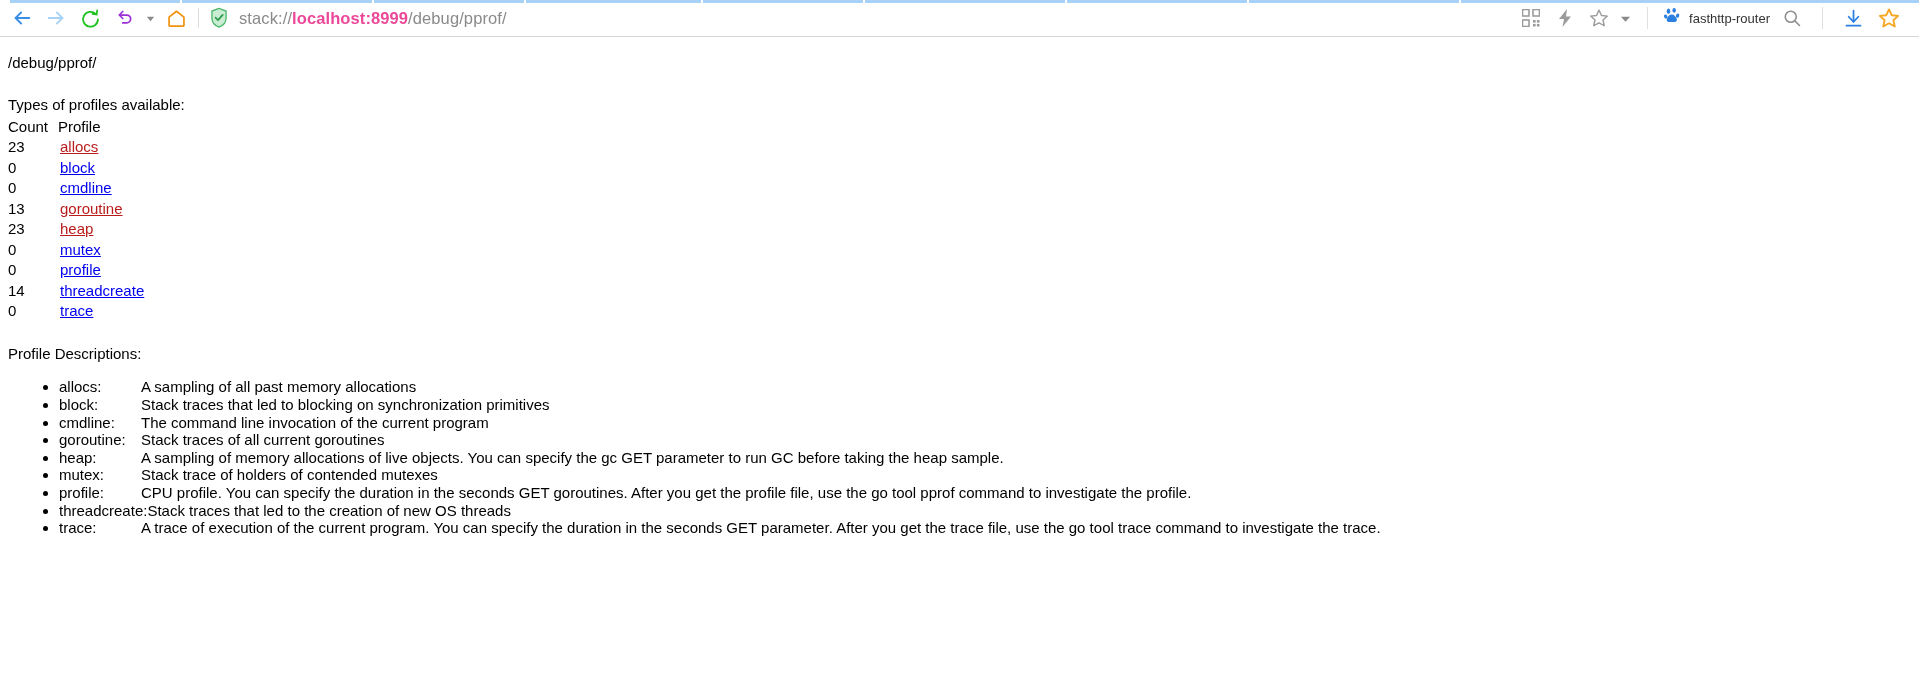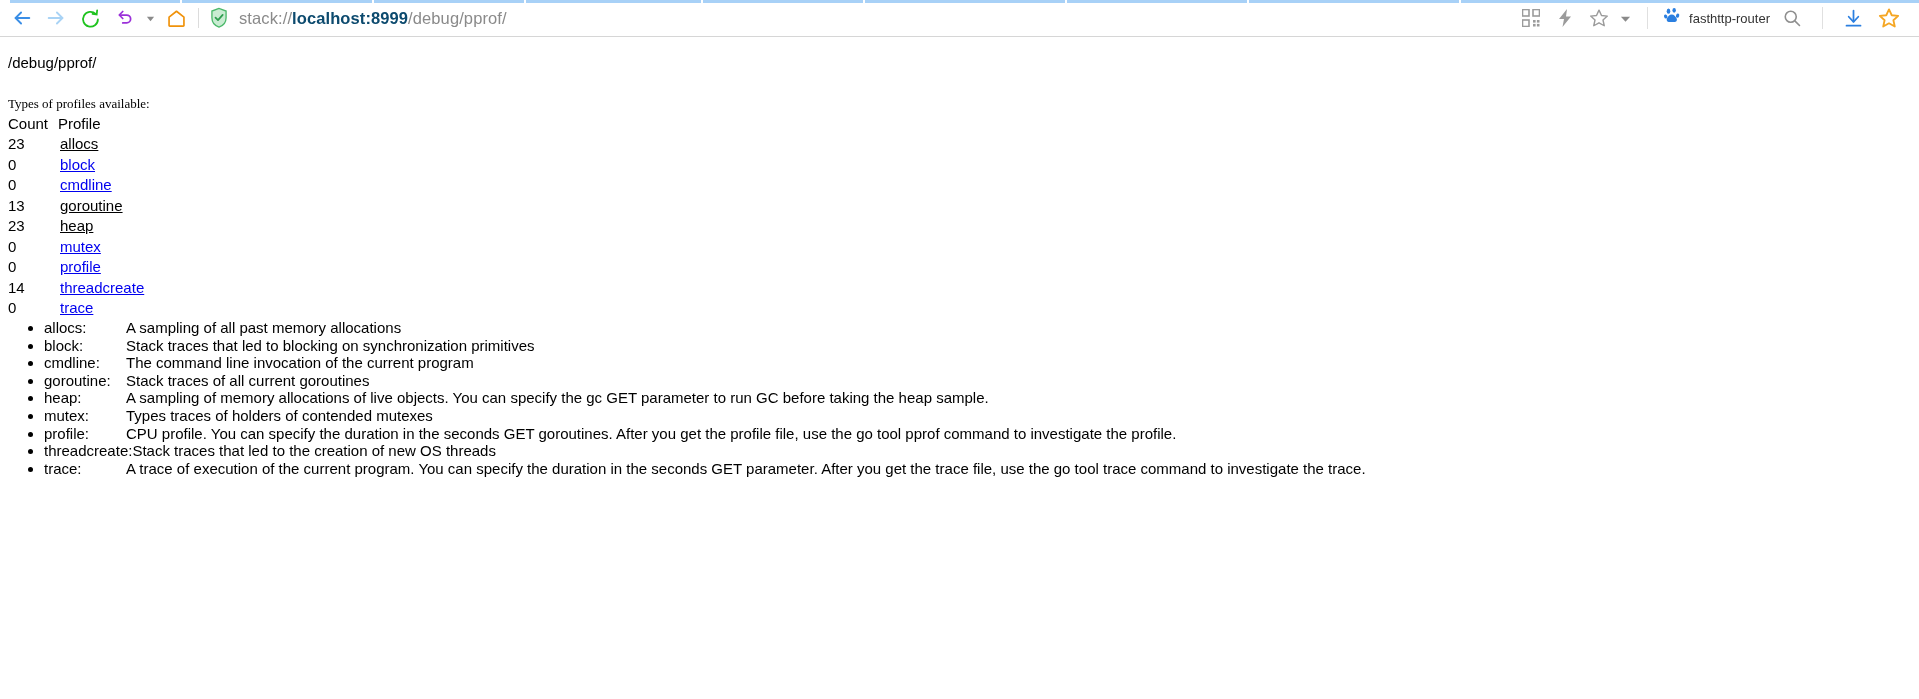--- a/index.html
+++ b/index.html
@@ -88,21 +88,21 @@
     display: flex;
     align-items: center;
   }
   .url-text {
     font-size: 16.5px;
     letter-spacing: 0.1px;
     white-space: nowrap;
     overflow: hidden;
   }
   .url-dim { color: #8a8a8a; }
-  .url-host { color: #0c4a6e; font-weight: 600; }
+  .url-host { color: #ec4899; font-weight: 600; }
 
   .omni-actions {
     display: flex;
     align-items: center;
     gap: 2px;
     flex: 0 0 auto;
     padding-right: 4px;
   }
 
   .chrome-sep {
@@ -144,22 +144,21 @@
     font-size: 15px;
     color: #000000;
     line-height: 1.32;
   }
   .page .title-line {
     margin: 8px 0 22px 0;
     font-size: 15px;
   }
   .page .section-label {
     margin: 8px 0 2px 0;
-    font-size: 13px;
-    font-family: Liberation Serif, serif;
+    font-size: 15px;
   }
   .profiles-table {
     border-collapse: collapse;
     margin: 0 0 0 0;
   }
   .profiles-table th,
   .profiles-table td {
     text-align: left;
     font-weight: normal;
     font-size: 15px;
@@ -171,32 +170,32 @@
   .profiles-table td.col-count {
     width: 48px;
     padding-right: 2px;
   }
   .profiles-table td.col-profile { padding-left: 2px; }
   a.pprof-link {
     color: #0000ee;
     text-decoration: underline;
   }
   a.pprof-link.visited {
-    color: #000000;
+    color: #b91c1c;
   }
   .stackdump-row {
     margin-top: 1px;
     line-height: 20.5px;
   }
   .desc-heading {
     margin: 22px 0 6px 0;
     font-size: 15px;
   }
   ul.desc-list {
-    margin: 0;
+    margin: 15px;
     padding-left: 36px;
     list-style-type: disc;
   }
   ul.desc-list li {
     line-height: 17.6px;
     font-size: 15px;
     margin: 0;
     padding: 0;
     white-space: nowrap;
   }
@@ -388,25 +387,26 @@
           <td class="col-profile"><a class="pprof-link" href="#">threadcreate</a></td>
         </tr>
         <tr>
           <td class="col-count">0</td>
           <td class="col-profile"><a class="pprof-link" href="#">trace</a></td>
         </tr>
       </tbody>
   </table>
 
 
+  <div class="desc-heading">Profile Descriptions:</div>
 
   <ul class="desc-list" id="desc-list">
       <li><span class="dname">allocs:</span><span class="dtext">A sampling of all past memory allocations</span></li>
       <li><span class="dname">block:</span><span class="dtext">Stack traces that led to blocking on synchronization primitives</span></li>
       <li><span class="dname">cmdline:</span><span class="dtext">The command line invocation of the current program</span></li>
       <li><span class="dname">goroutine:</span><span class="dtext">Stack traces of all current goroutines</span></li>
       <li><span class="dname">heap:</span><span class="dtext">A sampling of memory allocations of live objects. You can specify the gc GET parameter to run GC before taking the heap sample.</span></li>
-      <li><span class="dname">mutex:</span><span class="dtext">Types traces of holders of contended mutexes</span></li>
+      <li><span class="dname">mutex:</span><span class="dtext">Stack trace of holders of contended mutexes</span></li>
       <li><span class="dname">profile:</span><span class="dtext">CPU profile. You can specify the duration in the seconds GET goroutines. After you get the profile file, use the go tool pprof command to investigate the profile.</span></li>
       <li><span class="dname">threadcreate:</span><span class="dtext">Stack traces that led to the creation of new OS threads</span></li>
       <li><span class="dname">trace:</span><span class="dtext">A trace of execution of the current program. You can specify the duration in the seconds GET parameter. After you get the trace file, use the go tool trace command to investigate the trace.</span></li>
     </ul>
 </div>
 
 </body></html>

